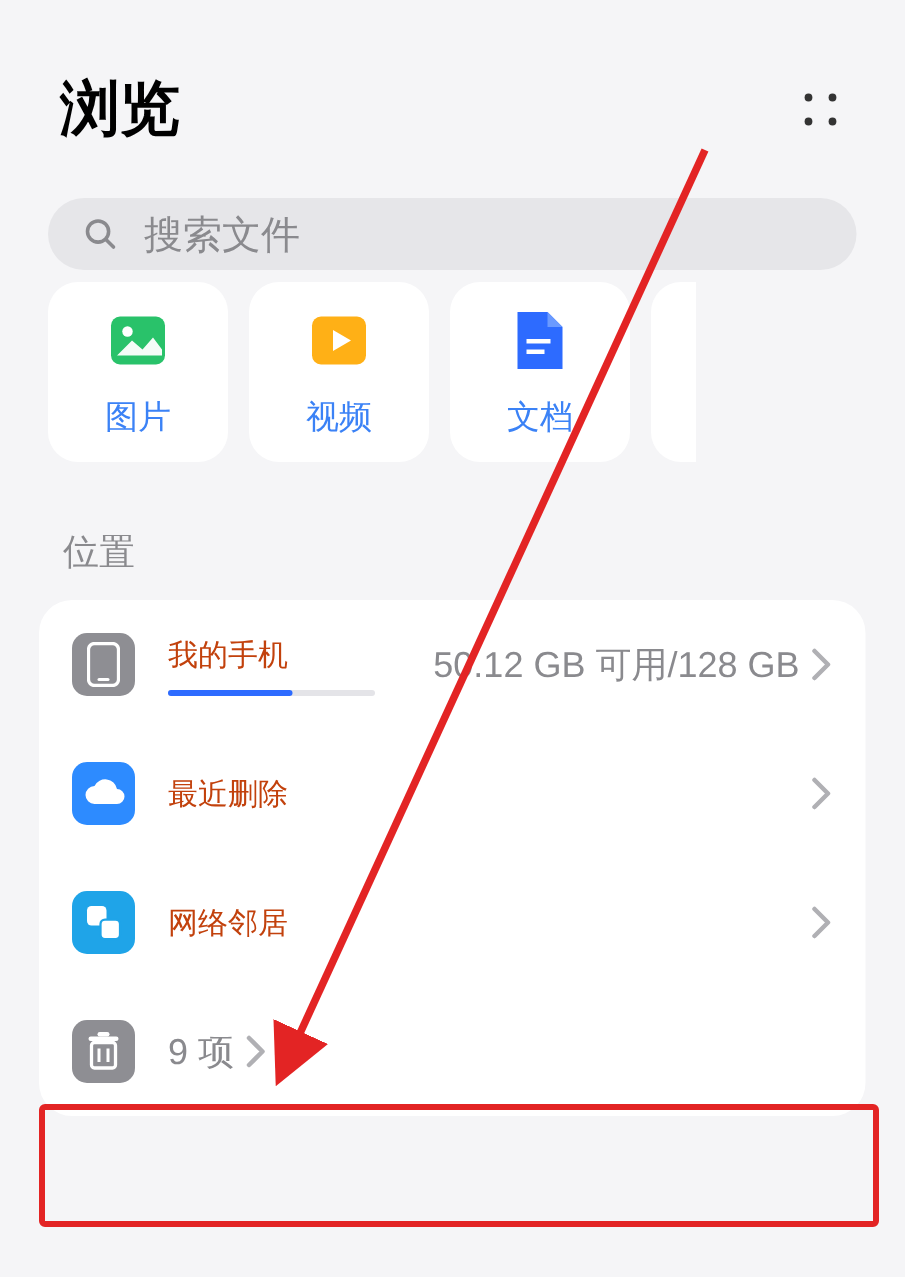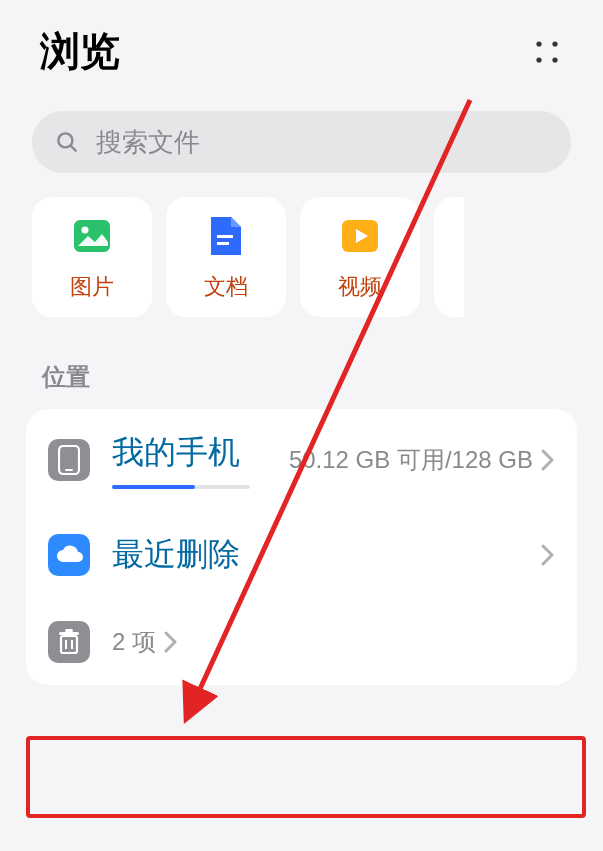--- a/index.html
+++ b/index.html
@@ -9,39 +9,40 @@
       background: #f5f5f7;
       font-family: -apple-system, "PingFang SC", "Helvetica Neue", sans-serif;
       position: relative;
       overflow: hidden;
     }
     .header {
       display: flex;
       justify-content: space-between;
       align-items: center;
       padding: 24px 40px 18px 40px;
+      margin-top: 21px;
     }
     .title {
       font-size: 40px;
       font-weight: 700;
       color: #000;
     }
     .menu-dots {
       width: 32px;
       height: 32px;
       display: flex;
       align-items: center;
       justify-content: center;
     }
     .menu-dots svg { width: 28px; height: 28px; }
     .search-bar {
-      margin: 14px 32px 24px 32px;
+      margin: 14px 32px 8px 32px;
       background: #e6e6e9;
       border-radius: 36px;
-      height: 62px;
+      height: 48px;
       display: flex;
       align-items: center;
       padding: 0 22px;
     }
     .search-icon { display: flex; align-items: center; margin-right: 16px; }
     .search-placeholder {
       font-size: 26px;
       color: #8a8a8e;
     }
     .category-scroll {
@@ -69,27 +70,26 @@
     }
     .category-icon {
       width: 48px;
       height: 48px;
       display: flex;
       align-items: center;
       justify-content: center;
     }
     .category-label {
       font-size: 22px;
-      color: #c2410c;
+      color: #3b82f6;
     }
     .section-title {
       font-size: 24px;
       color: #8a8a8e;
       padding: 44px 42px 16px 42px;
-      font-weight: bold;
     }
     .location-list {
       background: #fff;
       margin: 0 26px;
       border-radius: 22px;
       overflow: visible;
     }
     .location-row {
       display: flex;
       align-items: center;
@@ -105,22 +105,22 @@
       justify-content: center;
       margin-right: 22px;
       flex-shrink: 0;
     }
     .loc-phone { background: #8e8e93; }
     .loc-cloud { background: #2d8bff; }
     .loc-network { background: #1fa4e8; }
     .loc-trash { background: #8e8e93; }
     .location-body { flex: 1; display: flex; flex-direction: column; }
     .location-label {
-      font-size: 32px;
-      color: #0369a1;
+      font-size: 20px;
+      color: #c2410c;
       font-weight: 400;
     }
     .location-underline {
       margin-top: 10px;
       height: 4px;
       width: 138px;
       background: #e4e4e8;
       position: relative;
       border-radius: 2px;
     }
@@ -188,37 +188,37 @@
       <svg width="44" height="44" viewBox="0 0 44 44">
         <rect x="4" y="6" width="36" height="32" rx="6" fill="#29c26a"></rect>
         <circle cx="15" cy="16" r="3.5" fill="#fff"></circle>
         <path d="M8 32 L18 22 L25 28 L32 20 L38 28 V32 Z" fill="#fff" opacity="0.95"></path>
       </svg>
     </div>
     <div class="category-label">图片</div>
   </div>
   <div class="category-card">
     <div class="category-icon">
+      <svg width="44" height="44" viewBox="0 0 44 44">
+        <rect x="4" y="6" width="36" height="32" rx="6" fill="#ffb016"></rect>
+        <path d="M18 15 L30 22 L18 29 Z" fill="#fff"></path>
+      </svg>
+    </div>
+    <div class="category-label">视频</div>
+  </div>
+  <div class="category-card">
+    <div class="category-icon">
       <svg width="38" height="46" viewBox="0 0 38 46">
         <path d="M4 4 H24 L34 14 V42 H4 Z" fill="#2d6bff"></path>
         <path d="M24 4 V14 H34 Z" fill="#6a9aff"></path>
         <rect x="10" y="22" width="16" height="3" fill="#fff"></rect>
         <rect x="10" y="29" width="12" height="3" fill="#fff"></rect>
       </svg>
     </div>
     <div class="category-label">文档</div>
-  </div>
-  <div class="category-card">
-    <div class="category-icon">
-      <svg width="44" height="44" viewBox="0 0 44 44">
-        <rect x="4" y="6" width="36" height="32" rx="6" fill="#ffb016"></rect>
-        <path d="M18 15 L30 22 L18 29 Z" fill="#fff"></path>
-      </svg>
-    </div>
-    <div class="category-label">视频</div>
   </div>
   <div class="category-card peek"></div>
 </div>
 
 <div class="section-title">位置</div>
 
 <div class="location-list">
 
   <div class="location-row">
     <div class="location-icon loc-phone">
@@ -250,32 +250,48 @@
     <div class="location-body">
       <span class="location-label">最近删除</span>
     </div>
     <span class="chevron">
       <svg width="14" height="22" viewBox="0 0 14 22">
           <path d="M2 2 L11 11 L2 20" stroke="#b0b0b4" stroke-width="3" fill="none" stroke-linecap="round" stroke-linejoin="round"></path>
         </svg>
     </span>
   </div>
 
+  <div class="location-row">
+    <div class="location-icon loc-network">
+      <svg width="28" height="28" viewBox="0 0 28 28">
+        <rect x="3" y="3" width="13" height="13" rx="3" fill="#fff"></rect>
+        <rect x="12" y="12" width="13" height="13" rx="3" fill="#fff" stroke="#1fa4e8" stroke-width="1.5"></rect>
+      </svg>
+    </div>
+    <div class="location-body">
+      <span class="location-label">网络邻居</span>
+    </div>
+    <span class="chevron">
+      <svg width="14" height="22" viewBox="0 0 14 22">
+          <path d="M2 2 L11 11 L2 20" stroke="#b0b0b4" stroke-width="3" fill="none" stroke-linecap="round" stroke-linejoin="round"></path>
+        </svg>
+    </span>
+  </div>
 
   <div class="location-row">
     <div class="location-icon loc-trash">
       <svg width="24" height="28" viewBox="0 0 24 28">
         <rect x="4" y="8" width="16" height="17" rx="2" fill="none" stroke="#fff" stroke-width="2.2"></rect>
         <rect x="2" y="4" width="20" height="3" rx="1.5" fill="#fff"></rect>
         <rect x="8" y="1" width="8" height="3" rx="1.5" fill="#fff"></rect>
         <line x1="9" y1="12" x2="9" y2="21" stroke="#fff" stroke-width="2"></line>
         <line x1="15" y1="12" x2="15" y2="21" stroke="#fff" stroke-width="2"></line>
       </svg>
     </div>
-    <span class="location-detail">2 项</span>
+    <span class="location-detail">9 项</span>
     <span class="chevron">
       <svg width="14" height="22" viewBox="0 0 14 22">
           <path d="M2 2 L11 11 L2 20" stroke="#b0b0b4" stroke-width="3" fill="none" stroke-linecap="round" stroke-linejoin="round"></path>
         </svg>
     </span>
   </div>
 
 </div>
 
 <div class="highlight-box"></div>

